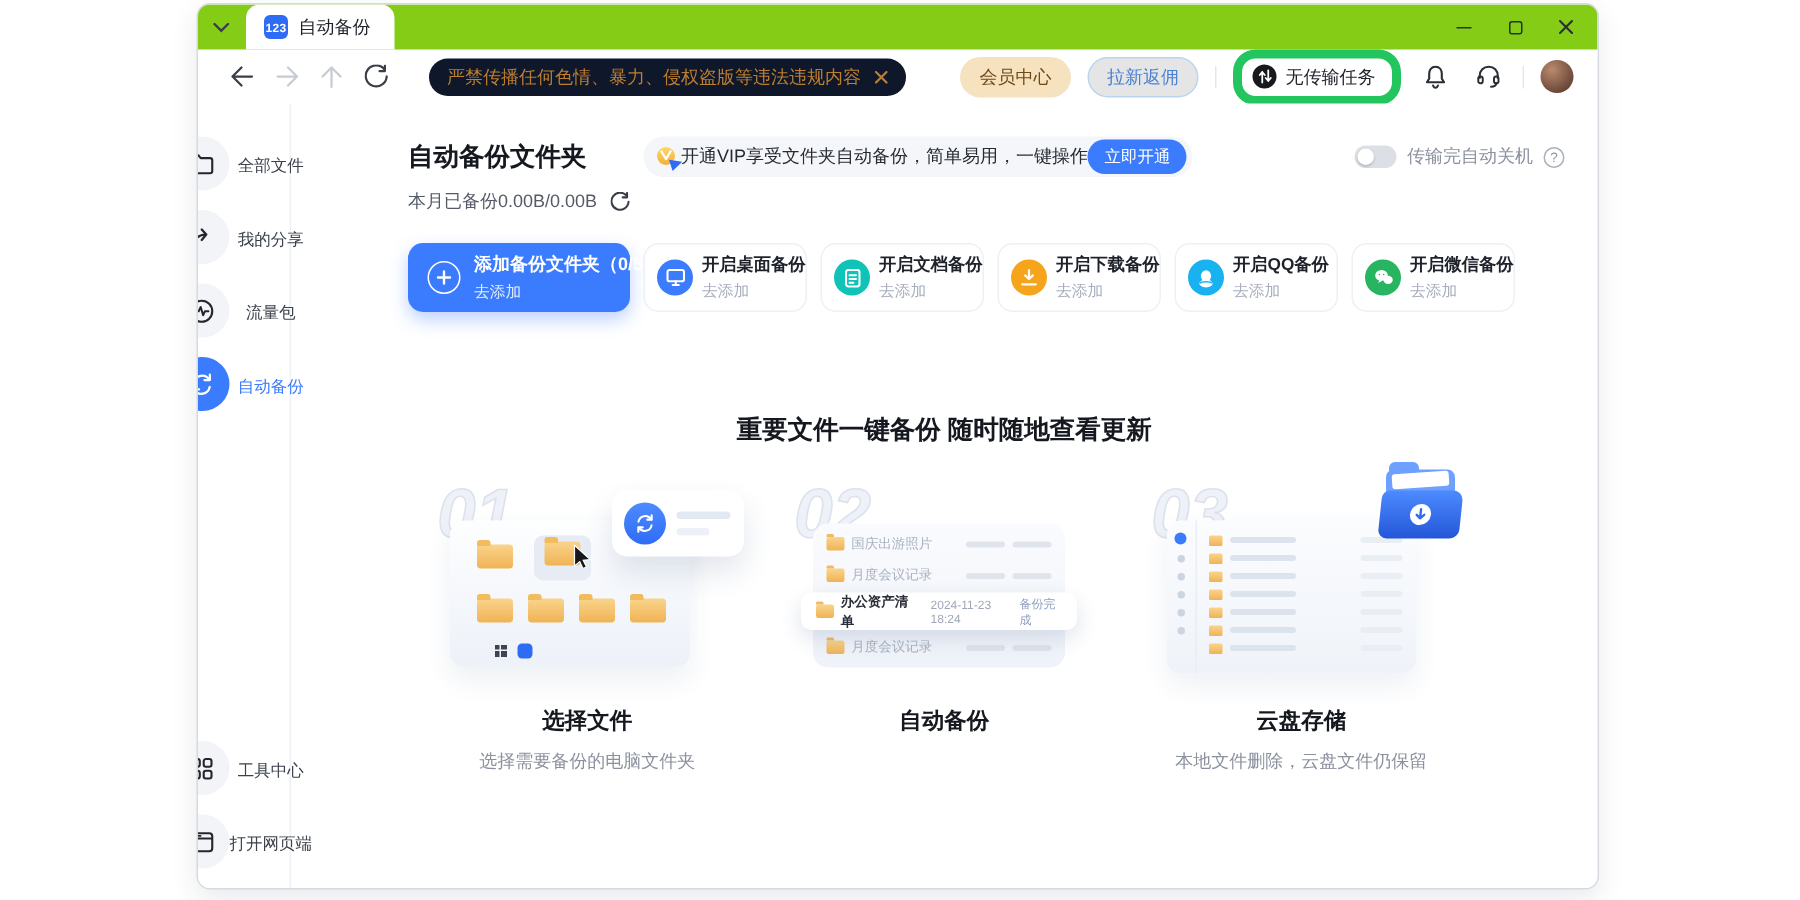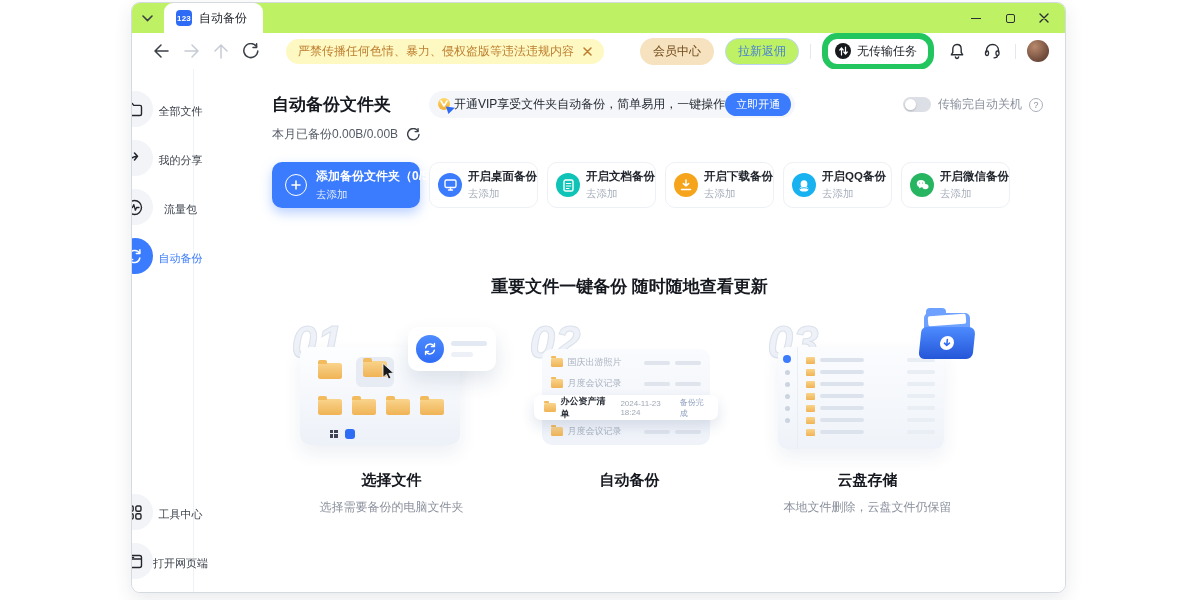--- a/index.html
+++ b/index.html
@@ -1,36 +1,36 @@
 <!DOCTYPE html>
 <html><head>
 <meta charset="utf-8">
 <style>
   * { box-sizing: border-box; margin: 0; padding: 0; }
   html,body { width:1200px; height:600px; background:#fff; font-family:"Liberation Sans","DejaVu Sans",sans-serif; overflow:hidden; }
   .window { position:absolute; left:131px; top:2px; width:935px; height:591px; background:#fff;
             border:1px solid #d5d9e0; border-radius:9px; box-shadow:0 6px 18px rgba(40,50,70,.10); overflow:hidden; }
   
-  .tabbar { height:30px; background:#bef264; display:flex; align-items:center; position:relative; }
+  .tabbar { height:30px; background:#84cc16; display:flex; align-items:center; position:relative; }
   .tab-chevron { width:30px; height:30px; display:grid; place-items:center; color:#3a3f47; cursor:pointer; }
   .tab { margin-left:2px; height:30px; background:#fff; border-radius:9px 9px 0 0; display:flex; align-items:center; gap:7px; padding:0 16px 0 12px; }
   .logo123 { width:16px; height:16px; border-radius:4px; background:#2f6cf6; color:#fff; font-size:8px; font-weight:bold; display:grid; place-items:center; letter-spacing:.2px; }
   .tab-label { font-size:12px; color:#1e222a; }
   .wincontrols { position:absolute; right:4px; top:0; height:30px; display:flex; align-items:center; }
   .wc { width:34px; height:30px; display:grid; place-items:center; color:#2a2e35; cursor:pointer; }
   .wc-min span { display:block; width:10px; height:0; border-top:1.6px solid #2a2e35; }
   .wc-max span { display:block; width:9px; height:9px; border:1.5px solid #2a2e35; border-radius:2px; }
   
   .toolbar { height:36px; background:#fff; display:flex; align-items:center; padding:0 16px; }
   .navbtn { width:26px; height:26px; display:grid; place-items:center; margin-right:4px; cursor:pointer; }
-  .warnpill { margin-left:18px; background:#fef9c3; color:#bd7e2f; font-size:12px; height:25px; border-radius:13px; display:flex; align-items:center; gap:9px; padding:0 12px; }
+  .warnpill { margin-left:18px; background:#0f172a; color:#bd7e2f; font-size:12px; height:25px; border-radius:13px; display:flex; align-items:center; gap:9px; padding:0 12px; }
   .warn-close { cursor:pointer; display:grid; place-items:center; }
   .tb-right { margin-left:auto; display:flex; align-items:center; gap:11px; }
   .pill-member { background:#f7e2c0; color:#6e4a18; font-size:12px; padding:5px 13px; border-radius:14px; cursor:pointer; }
-  .pill-referral { background:#bef264; color:#4a80d4; border:1px solid #bcd4f1; font-size:12px; padding:4px 12px; border-radius:14px; cursor:pointer; }
+  .pill-referral { background:#e5e5e5; color:#4a80d4; border:1px solid #bcd4f1; font-size:12px; padding:4px 12px; border-radius:14px; cursor:pointer; }
   .vdiv { width:1px; height:15px; background:#e4e7ec; }
   .pill-transfer { border:6px solid #22c55e; border-radius:15px; padding:4px 11px 4px 7px; display:flex; gap:6px; align-items:center; font-size:12px; color:#23262d; cursor:pointer; background:#fff; }
   .transfer-ic { width:16px; height:16px; border-radius:50%; background:#17191d; display:grid; place-items:center; color:#fff; }
   .tb-icon { width:24px; height:24px; display:grid; place-items:center; color:#2a2e35; cursor:pointer; }
   .avatar { width:22px; height:22px; border-radius:50%; background:radial-gradient(circle at 35% 30%, #b98a6d, #6e4a3a 70%, #4a3128); cursor:pointer; }
   
   .appbody { position:absolute; top:66px; left:0; right:0; bottom:0; display:flex; background:#fff; }
   .sidebar { width:62px; border-right:1px solid #eef1f5; display:flex; flex-direction:column; align-items:center; padding-top:22px; }
   .sideitem { display:flex; flex-direction:row; align-items:center; margin-bottom:13px; cursor:pointer; }
   .sideicon { width:36px; height:36px; border-radius:50%; background:#f2f4f8; display:grid; place-items:center; color:#23262d; }

